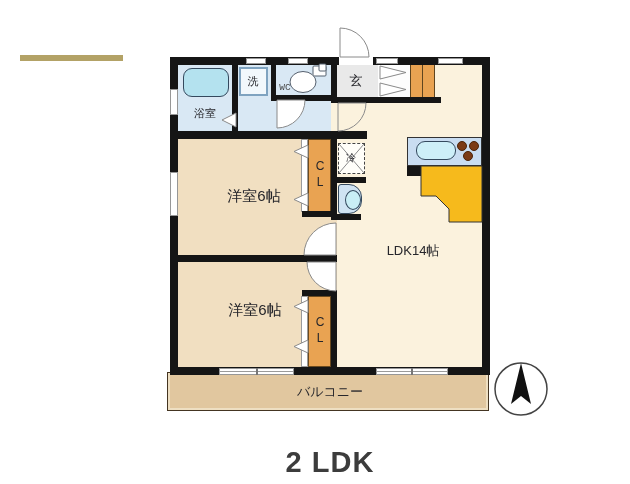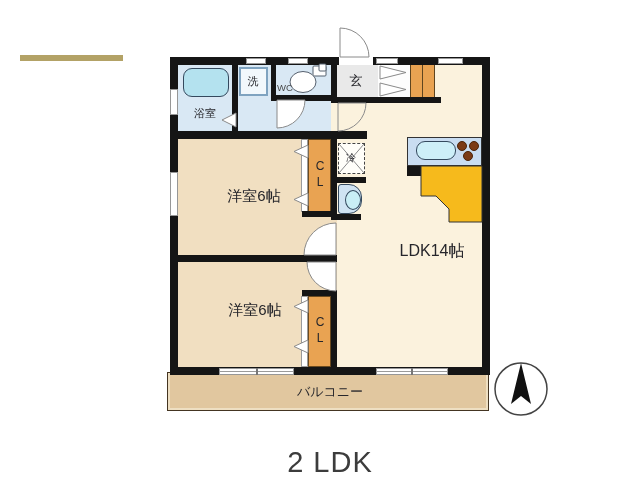--- a/index.html
+++ b/index.html
@@ -28,21 +28,21 @@
   .washerbox{background:#f2f8fc;border:2px solid #7fa3c0;box-sizing:border-box;}
   .fridge{background:#fffef9;border:1.5px dashed #444;box-sizing:border-box;}
   .counter{background:#c9ddf1;border:1px solid #333;box-sizing:border-box;}
   .sink{background:#cdeff8;border:1.5px solid #34495e;border-radius:9px;box-sizing:border-box;}
   .basin{background:#cfe3f3;border:1.5px solid #34495e;border-radius:3px 13px 13px 3px;box-sizing:border-box;}
   .basin-oval{background:#c9eef6;border:1px solid #34495e;border-radius:50%;}
   .shelf{background:#e9a352 linear-gradient(to right,transparent 47%,#5f451f 47%,#5f451f 54%,transparent 54%);
          border:1.5px solid #5f451f;box-sizing:border-box;}
   .balcony{background:#e1c79f;border:1.5px solid #443522;box-shadow:inset 0 0 0 2px #eedfc2;box-sizing:border-box;}
   .caption{left:170px;top:446px;width:320px;text-align:center;font-size:29px;
-           letter-spacing:1px;color:#3c3c3c;}
+           letter-spacing:1px;color:#3c3c3c;font-weight:bold;}
   svg{position:absolute;left:0;top:0;}
 </style>
 </head>
 <body>
 
 <div class="stage">
 
   <div class="abs after-underline"></div>
 
   <div class="abs cream" style="left:178px;top:65px;width:304px;height:302px;"></div>
@@ -139,24 +139,24 @@
     </g>
 
     <g>
       <circle cx="521" cy="389" r="26" fill="#fff" stroke="#444" stroke-width="1.5"></circle>
       <path d="M521,363 L531,404 L521,396 L511,404 Z" fill="#111"></path>
     </g>
   </svg>
 
   <div class="abs lbl" style="left:205px;top:113px;font-size:11px;">浴室</div>
   <div class="abs lbl" style="left:253px;top:81px;font-size:11px;">洗</div>
-  <div class="abs lbl" style="left:285px;top:87px;font-size:9.5px;color:#4a4a4a;">WC</div>
+  <div class="abs lbl" style="left:285px;top:87px;font-size:9.5px;color:#4a4a4a;font-family:Liberation Mono, monospace;">WC</div>
   <div class="abs lbl" style="left:356px;top:81px;font-size:13px;">玄</div>
   <div class="abs lbl" style="left:351px;top:158px;font-size:10px;">冷</div>
   <div class="abs lbl lbl-v" style="left:320px;top:175px;font-size:12px;">CL</div>
   <div class="abs lbl lbl-v" style="left:320px;top:331px;font-size:12px;">CL</div>
   <div class="abs lbl" style="left:254px;top:196px;font-size:15px;">洋室6帖</div>
   <div class="abs lbl" style="left:255px;top:310px;font-size:15px;">洋室6帖</div>
-  <div class="abs lbl" style="left:432px;top:251px;font-size:16px;">LDK14帖</div>
+  <div class="abs lbl" style="left:413px;top:251px;font-size:13px;">LDK14帖</div>
   <div class="abs lbl" style="left:330px;top:392px;font-size:13px;">バルコニー</div>
 
   <div class="abs caption">2 LDK</div>
 </div>
 
 </body></html>

